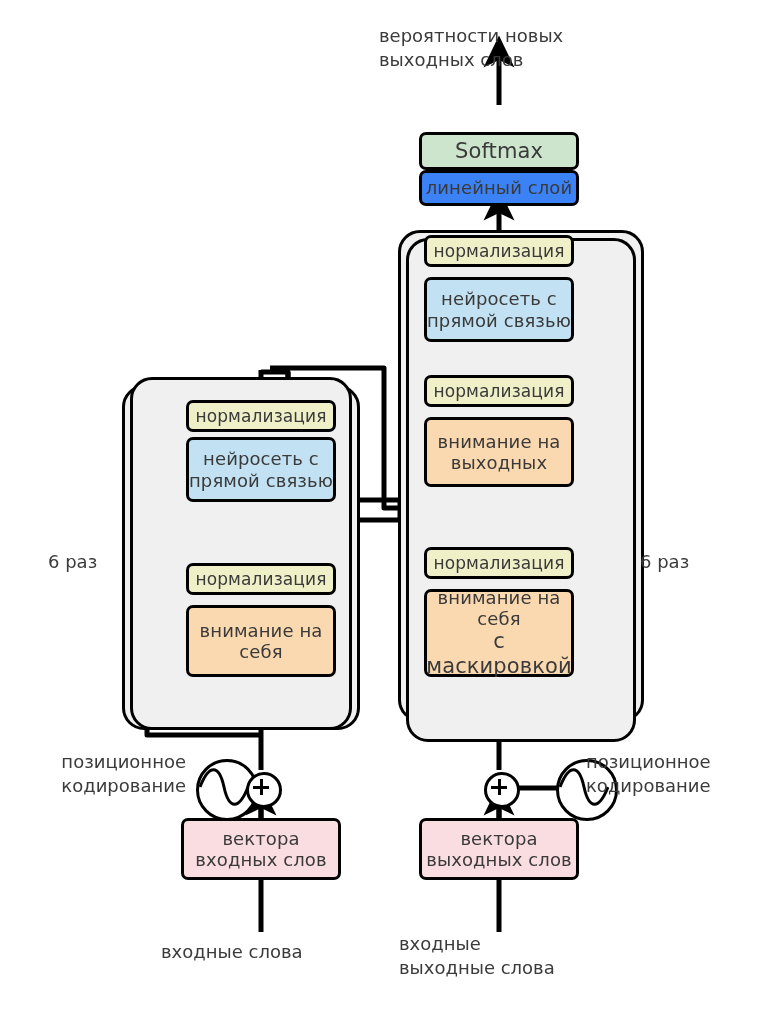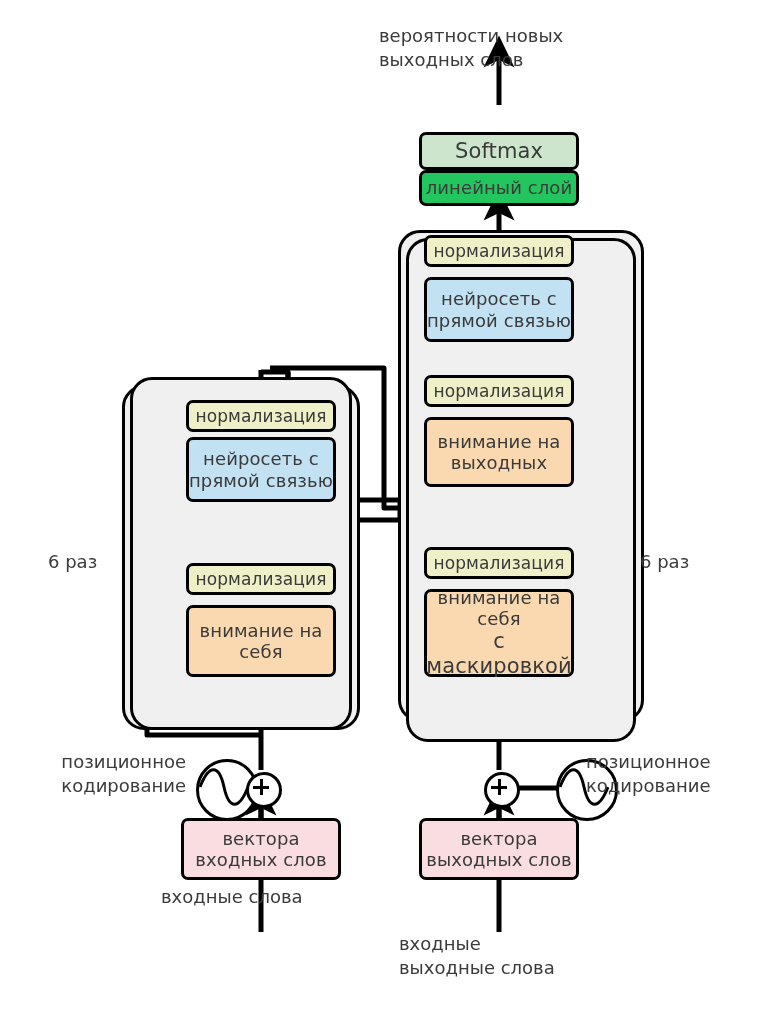--- a/index.html
+++ b/index.html
@@ -98,21 +98,21 @@
 
   <div class="cap" style="left:379px;top:24px;width:240px;">
     <div>вероятности новых</div>
     <div>выходных слов</div>
   </div>
 
   <div class="box" style="left:419px;top:108px;width:160px;height:38px;background:#cce5cc;margin-top:24px;">
     <span style="font-size:21px;">Softmax</span>
   </div>
 
-  <div class="box" style="left:419px;top:170px;width:160px;height:36px;background:#22c55e;">
+  <div class="box" style="left:419px;top:170px;width:160px;height:36px;background:#3b82f6;">
     <span>линейный слой</span>
   </div>
 
   <div class="group" style="left:398px;top:230px;width:246px;height:492px;"></div>
   <div class="group" style="left:406px;top:238px;width:230px;height:504px;"></div>
 
   <div class="cap" style="left:640px;top:550px;width:80px;text-align:left;">
     <span>6 раз</span>
   </div>
 
@@ -178,21 +178,21 @@
       <path d="M1,25 C10,2 20,2 25,25 C30,48 40,48 49,25" fill="none" stroke="#000" stroke-width="3"></path>
     </svg>
   </div>
   <div class="plus" style="left:246px;top:772px;"></div>
 
   <div class="box" style="left:181px;top:818px;width:160px;height:62px;background:#fadde0;flex-direction:column;">
     <span>вектора</span>
     <span>входных слов</span>
   </div>
 
-  <div class="cap" style="left:161px;top:885px;width:200px;">
+  <div class="cap" style="left:161px;top:940px;width:200px;">
     <span>входные слова</span>
   </div>
 
   <div class="plus" style="left:484px;top:772px;"></div>
   <div class="pe-circ" style="left:556px;top:759px;">
     <svg width="50" height="50" viewBox="0 0 50 50">
       <path d="M1,25 C10,2 20,2 25,25 C30,48 40,48 49,25" fill="none" stroke="#000" stroke-width="3"></path>
     </svg>
   </div>
   <div class="cap" style="left:586px;top:750px;width:160px;text-align:left;">

